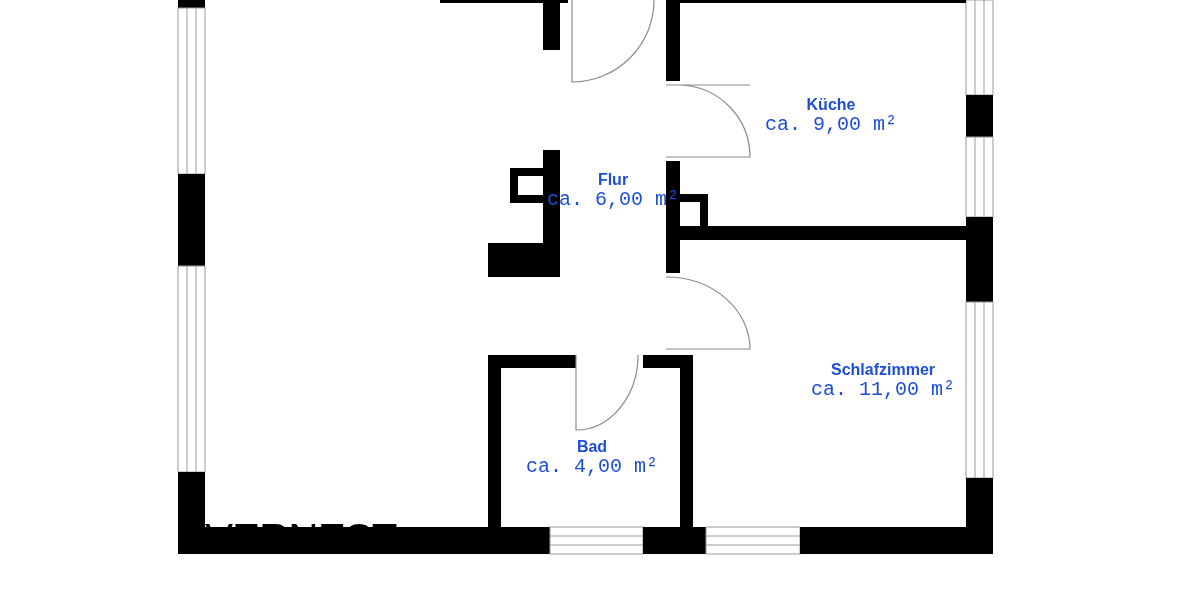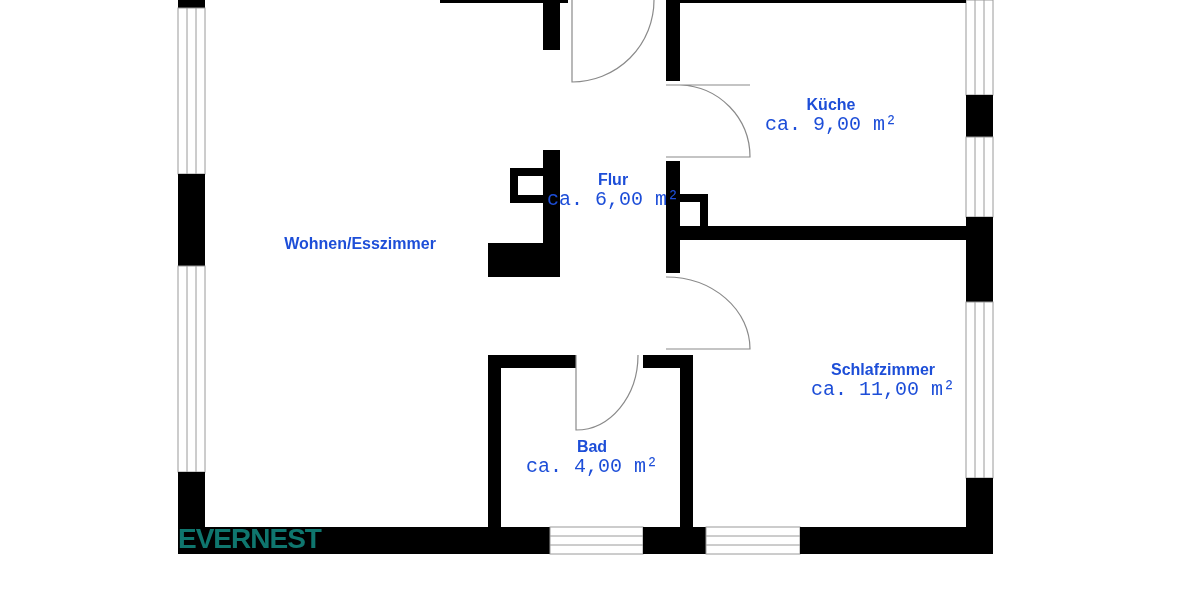--- a/index.html
+++ b/index.html
@@ -5,21 +5,21 @@
   html, body { margin: 0; padding: 0; background: #ffffff; }
   body { width: 1200px; height: 600px; position: relative; overflow: hidden; font-family: "Liberation Sans", sans-serif; }
   #plan { position: absolute; left: 0; top: 0; width: 1200px; height: 600px; }
   .wall { fill: #000000; }
   .win { fill: #ffffff; stroke: #9a9a9a; stroke-width: 1; }
   .winl { stroke: #9a9a9a; stroke-width: 1; fill: none; }
   .door { fill: none; stroke: #8a8a8a; stroke-width: 1.2; }
   .label { position: absolute; text-align: center; color: #1d4ed8; transform: translateX(-50%); white-space: nowrap; }
   .label .name { font-weight: bold; font-size: 16px; line-height: 20px; display: block; }
   .label .area { font-size: 20px; line-height: 20px; display: block; font-family: Liberation Mono, monospace; }
-  .brand { position: absolute; left: 178px; top: 522px; font-size: 28px; line-height: 34px; color: #0f766e; letter-spacing: -1px; font-family: "Liberation Sans", sans-serif; font-weight: bold; }
+  .brand { position: absolute; left: 178px; top: 522px; font-size: 42px; line-height: 34px; color: #000000; letter-spacing: -1px; font-family: "Liberation Sans", sans-serif; }
 </style>
 </head>
 <body>
 
 <svg id="plan" viewBox="0 0 1200 600" xmlns="http://www.w3.org/2000/svg">
 
   <rect class="wall" x="178" y="0" width="27" height="8"></rect>
   <rect class="win" x="178" y="8" width="27" height="166"></rect>
   <line class="winl" x1="187" y1="8" x2="187" y2="174"></line>
     <line class="winl" x1="196" y1="8" x2="196" y2="174"></line>
@@ -72,21 +72,20 @@
   <rect class="wall" x="488" y="243" width="72" height="34"></rect>
 
   <rect class="wall" x="488" y="355" width="13" height="175"></rect>
   <rect class="wall" x="488" y="355" width="88" height="13"></rect>
   <rect class="wall" x="643" y="355" width="50" height="13"></rect>
   <rect class="wall" x="680" y="355" width="13" height="175"></rect>
   <path class="door" d="M576 355 L576 430 A62 75 0 0 0 638 355"></path>
 </svg>
 
 <div class="label" style="left:360px; top:234px;">
-  <span class="name">Wohnen/Esszimmer</span>
 </div>
 <div class="label" style="left:613px; top:170px;">
   <span class="name">Flur</span>
   <span class="area">ca. 6,00 m²</span>
 </div>
 <div class="label" style="left:831px; top:95px;">
   <span class="name">Küche</span>
   <span class="area">ca. 9,00 m²</span>
 </div>
 <div class="label" style="left:837px; top:360px;margin-left:46px;">

